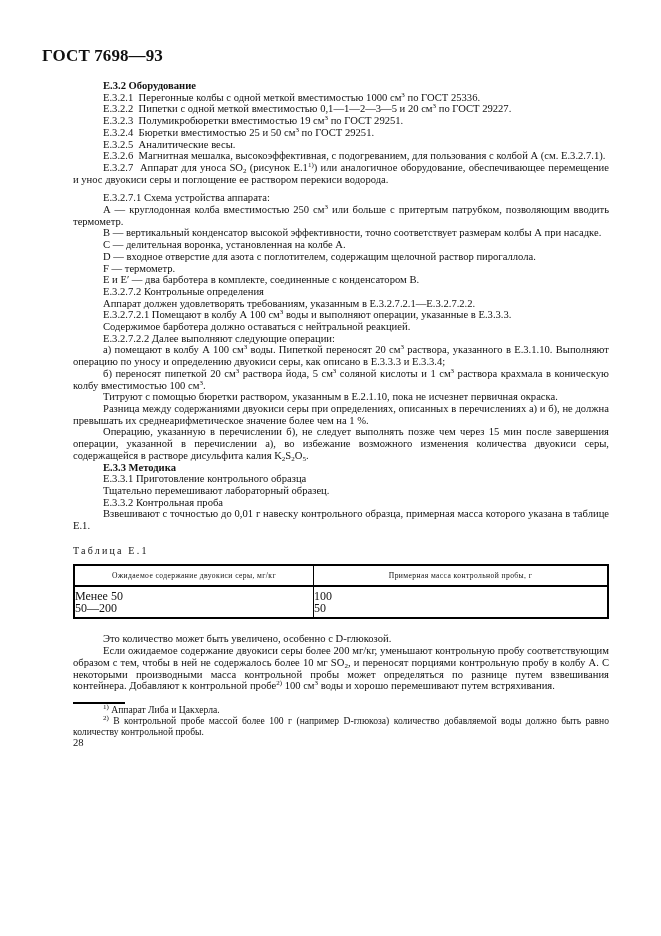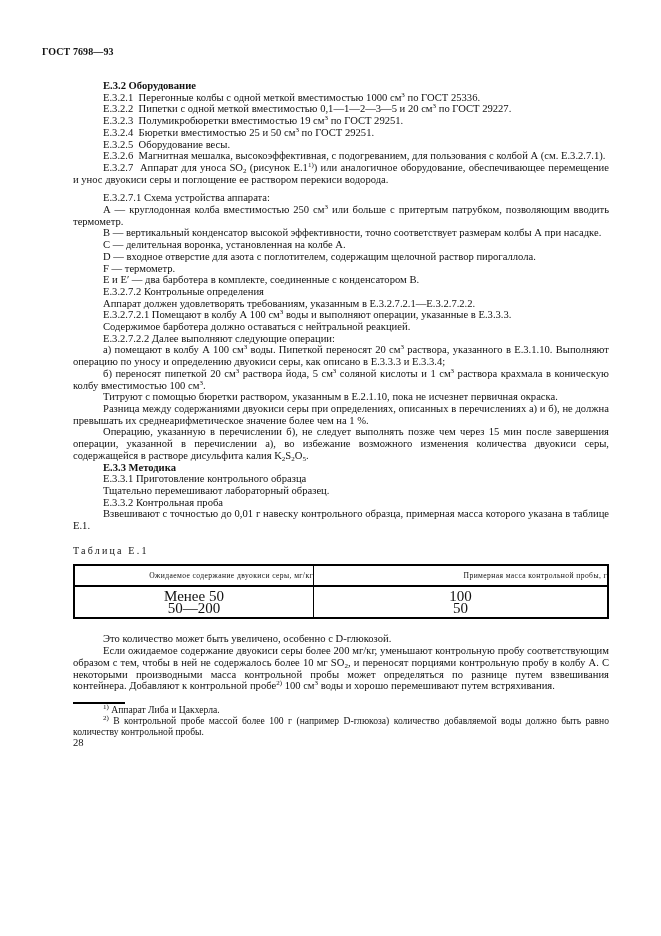--- a/index.html
+++ b/index.html
@@ -1,53 +1,53 @@
 <!DOCTYPE html>
 <html><head>
 <meta charset="utf-8">
 <style>
   html, body { margin:0; padding:0; background:#ffffff; }
   body { width:661px; height:936px; position:relative; overflow:hidden;
          font-family:"Liberation Serif", "DejaVu Serif", serif; color:#111; }
   .page { position:absolute; left:63px; top:0; width:536px; }
-  .header { position:absolute; left:42px; top:46px; font-weight:bold; font-size:10px; letter-spacing:0.1px; }
+  .header { position:absolute; left:42px; top:46px; font-weight:bold; font-size:17px; letter-spacing:0.1px; }
   .body { position:absolute; left:10px; top:80px; width:536px; font-size:10.6px; line-height:11.7px; }
   p { margin:0; text-align:justify; text-indent:30px; }
   p.noind { text-indent:0; }
   p.gap { margin-top:7px; }
   p.gap2 { margin-top:14px; }
   .h { font-weight:bold; }
   .spaced { letter-spacing:2.6px; }
   sup { font-size:7px; line-height:0; vertical-align:4px; }
   sub { font-size:7px; line-height:0; vertical-align:-2px; }
   .tcap { margin-top:13px; letter-spacing:2.2px; font-size:10px; }
   table.t { margin-top:8px; border-collapse:collapse; width:536px; border:2px solid #000; }
   table.t th { font-weight:normal; font-size:7.6px; letter-spacing:0.4px; height:19px; padding:0;
-               border:1px solid #000; border-bottom:2px solid #000; text-align:right; }
-  table.t td { font-size:15px; line-height:11.5px; padding:4px 0 3px 0; text-align:center; border-left:1px solid #000; }
+               border:1px solid #000; border-bottom:2px solid #000; text-align:center; }
+  table.t td { font-size:12px; line-height:11.5px; padding:4px 0 3px 0; text-align:left; border-left:1px solid #000; }
   table.t td:first-child { border-left:none; }
   .fnrule { margin-top:10px; width:52px; border-top:2px solid #000; }
   .fn { font-size:9.6px; line-height:11px; }
   .pagenum { margin-top:0; font-size:10.6px; }
 </style>
 </head>
 <body>
 
 <div class="header">ГОСТ 7698—93</div>
 
 <div class="page">
  <div class="body">
 
   <p class="h">Е.3.2  Оборудование</p>
 
   <p><span>Е.3.2.1</span>&nbsp;&nbsp;<span>Перегонные колбы с одной меткой вместимостью 1000 см</span><sup>3</sup><span> по ГОСТ 25336.</span></p>
   <p><span>Е.3.2.2</span>&nbsp;&nbsp;<span>Пипетки с одной меткой вместимостью 0,1—1—2—3—5 и 20 см</span><sup>3</sup><span> по ГОСТ 29227.</span></p>
   <p><span>Е.3.2.3</span>&nbsp;&nbsp;<span>Полумикробюретки вместимостью 19 см</span><sup>3</sup><span> по ГОСТ 29251.</span></p>
   <p><span>Е.3.2.4</span>&nbsp;&nbsp;<span>Бюретки вместимостью 25 и 50 см</span><sup>3</sup><span> по ГОСТ 29251.</span></p>
-  <p><span>Е.3.2.5</span>&nbsp;&nbsp;<span>Оборудование весы.</span></p>
+  <p><span>Е.3.2.5</span>&nbsp;&nbsp;<span>Аналитические весы.</span></p>
   <p><span>Е.3.2.6</span>&nbsp;&nbsp;<span>Магнитная мешалка, высокоэффективная, с подогреванием, для пользования с колбой А (см. Е.3.2.7.1).</span></p>
   <p><span>Е.3.2.7</span>&nbsp;&nbsp;<span>Аппарат для уноса SO</span><sub>2</sub><span> (рисунок Е.1</span><sup>1)</sup><span>) или аналогичное оборудование, обеспечивающее перемещение и унос двуокиси серы и поглощение ее раствором перекиси водорода.</span></p>
 
 
   <p class="gap">Е.3.2.7.1  Схема устройства аппарата:</p>
   <p><span>А — круглодонная колба вместимостью 250 см</span><sup>3</sup><span> или больше с притертым патрубком, позволяющим вводить термометр.</span></p>
   <p>В — вертикальный конденсатор высокой эффективности, точно соответствует размерам колбы А при насадке.</p>
   <p>С — делительная воронка, установленная на колбе А.</p>
   <p>D — входное отверстие для азота с поглотителем, содержащим щелочной раствор пирогаллола.</p>
   <p>F — термометр.</p>

